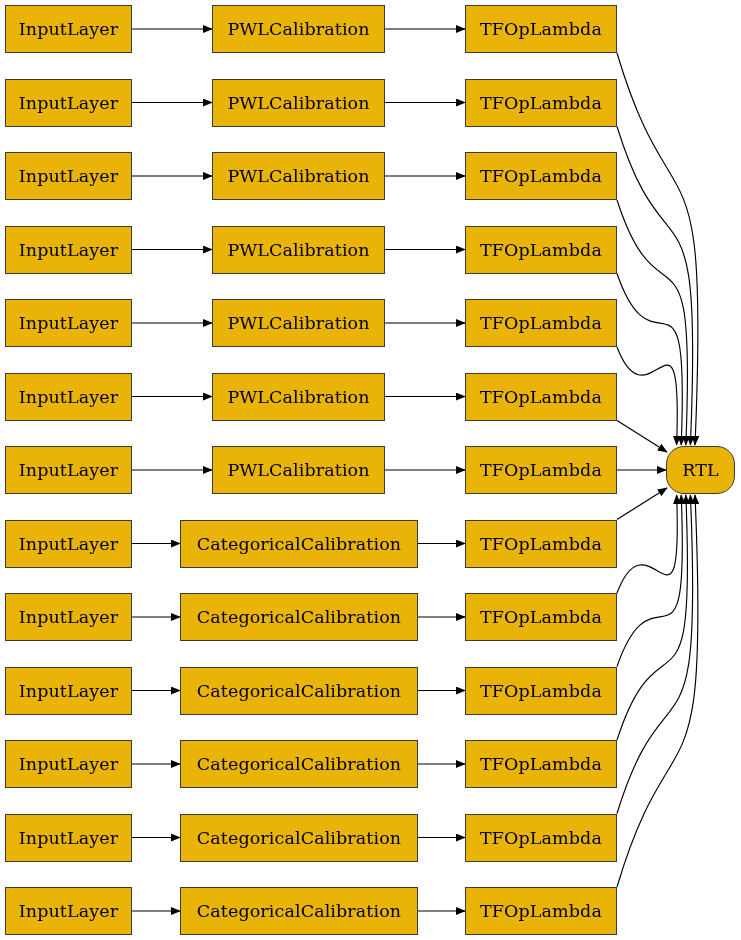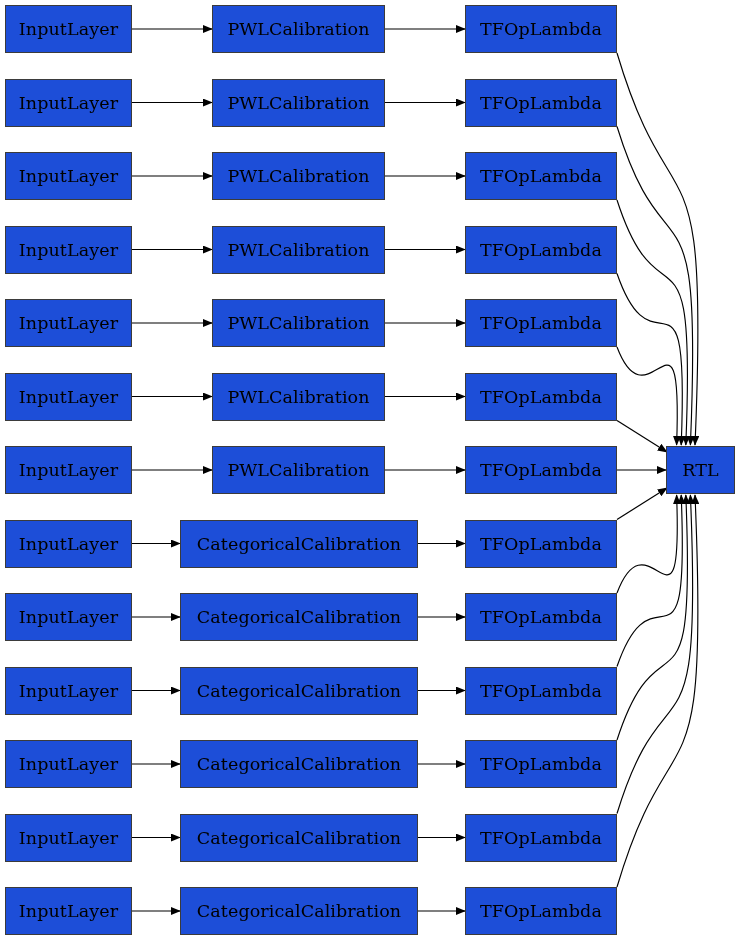--- a/index.html
+++ b/index.html
@@ -23,21 +23,21 @@
     left: 0;
     top: 0;
     width: 741px;
     height: 940px;
     pointer-events: none;
   }
   .node {
     position: absolute;
     box-sizing: border-box;
     border: 1px solid #3b3b3b;
-    background: #1d4ed8;
+    background: #eab308;
     display: flex;
     align-items: center;
     justify-content: center;
     color: #000000;
     font-size: 17.5px;
     line-height: 1;
     white-space: nowrap;
     letter-spacing: 0.1px;
   }
   .node-label {
@@ -212,18 +212,18 @@
       </div>
       <div class="node" style="left: 5px; top: 887px; width: 127px; height: 48px;">
         <span class="node-label">InputLayer</span>
       </div>
       <div class="node" style="left: 180px; top: 887px; width: 238px; height: 48px;">
         <span class="node-label">CategoricalCalibration</span>
       </div>
       <div class="node" style="left: 465px; top: 887px; width: 152px; height: 48px;">
         <span class="node-label">TFOpLambda</span>
       </div>
-      <div class="node" style="left: 666px; top: 446px; width: 69px; height: 48px;">
+      <div class="node" style="left: 666px; top: 446px; width: 69px; height: 48px; border-radius: 18px;">
         <span class="node-label">RTL</span>
       </div>
     </div>
 
 </div>
 
 </body></html>

